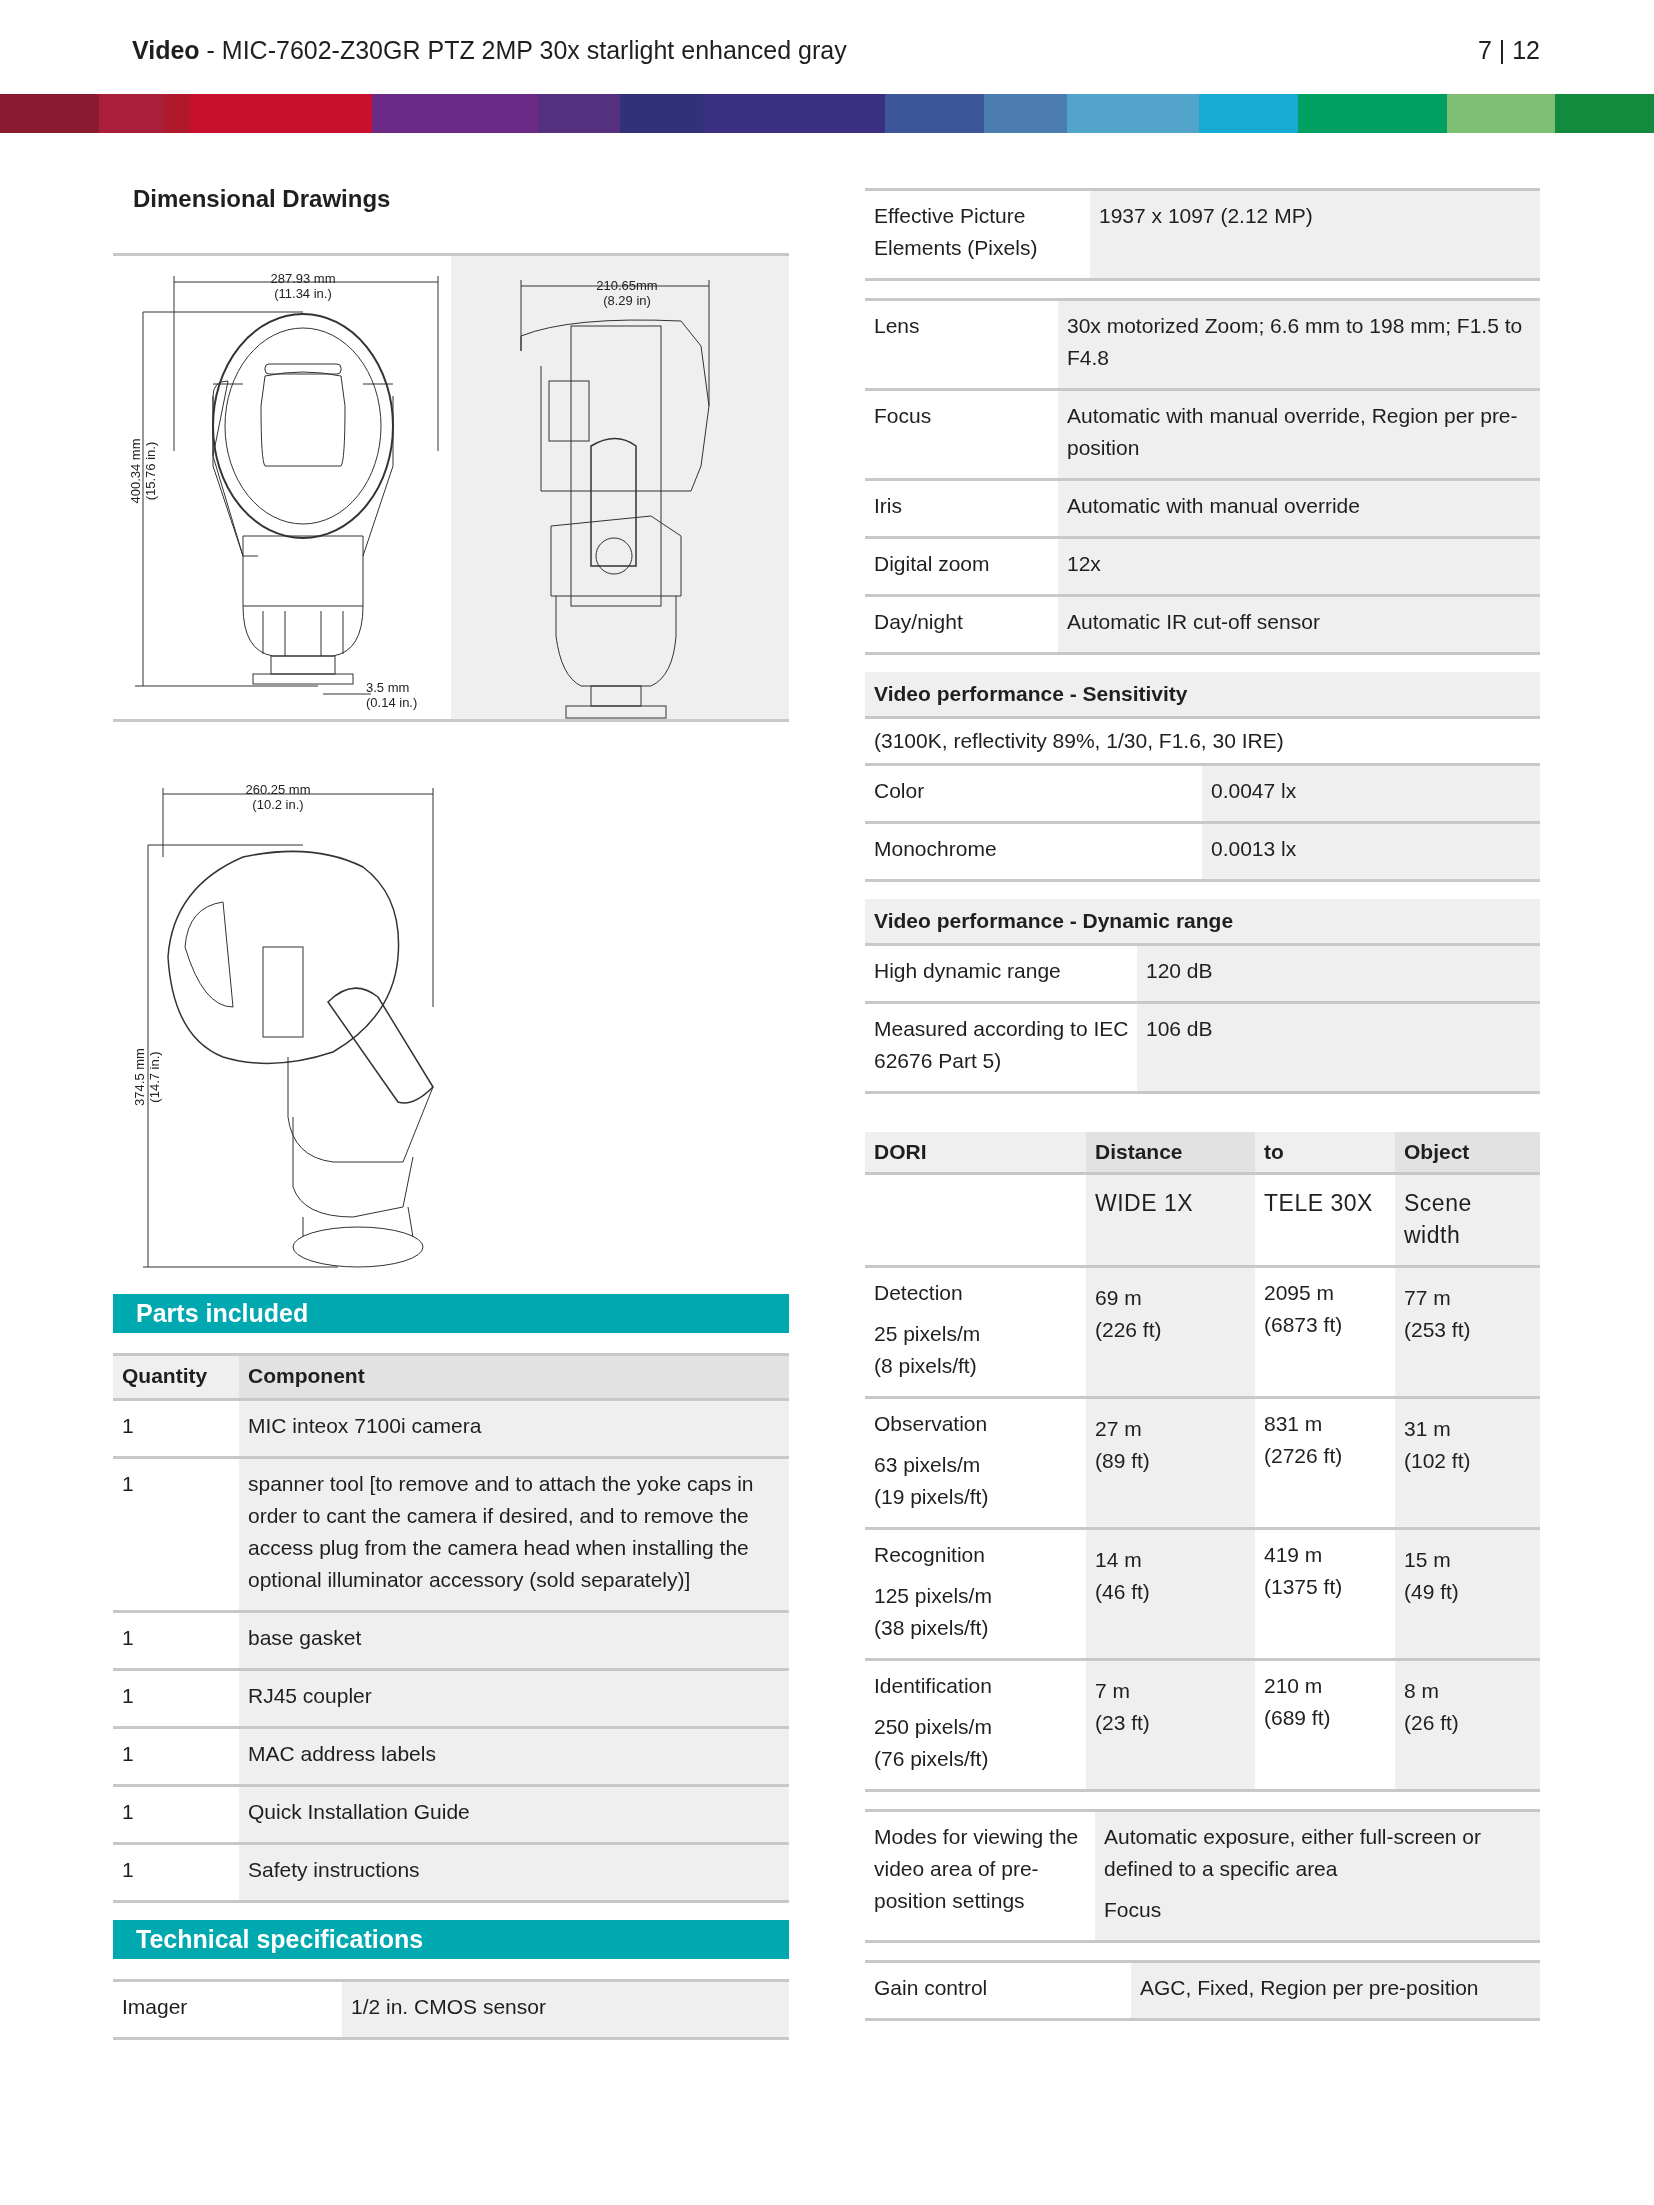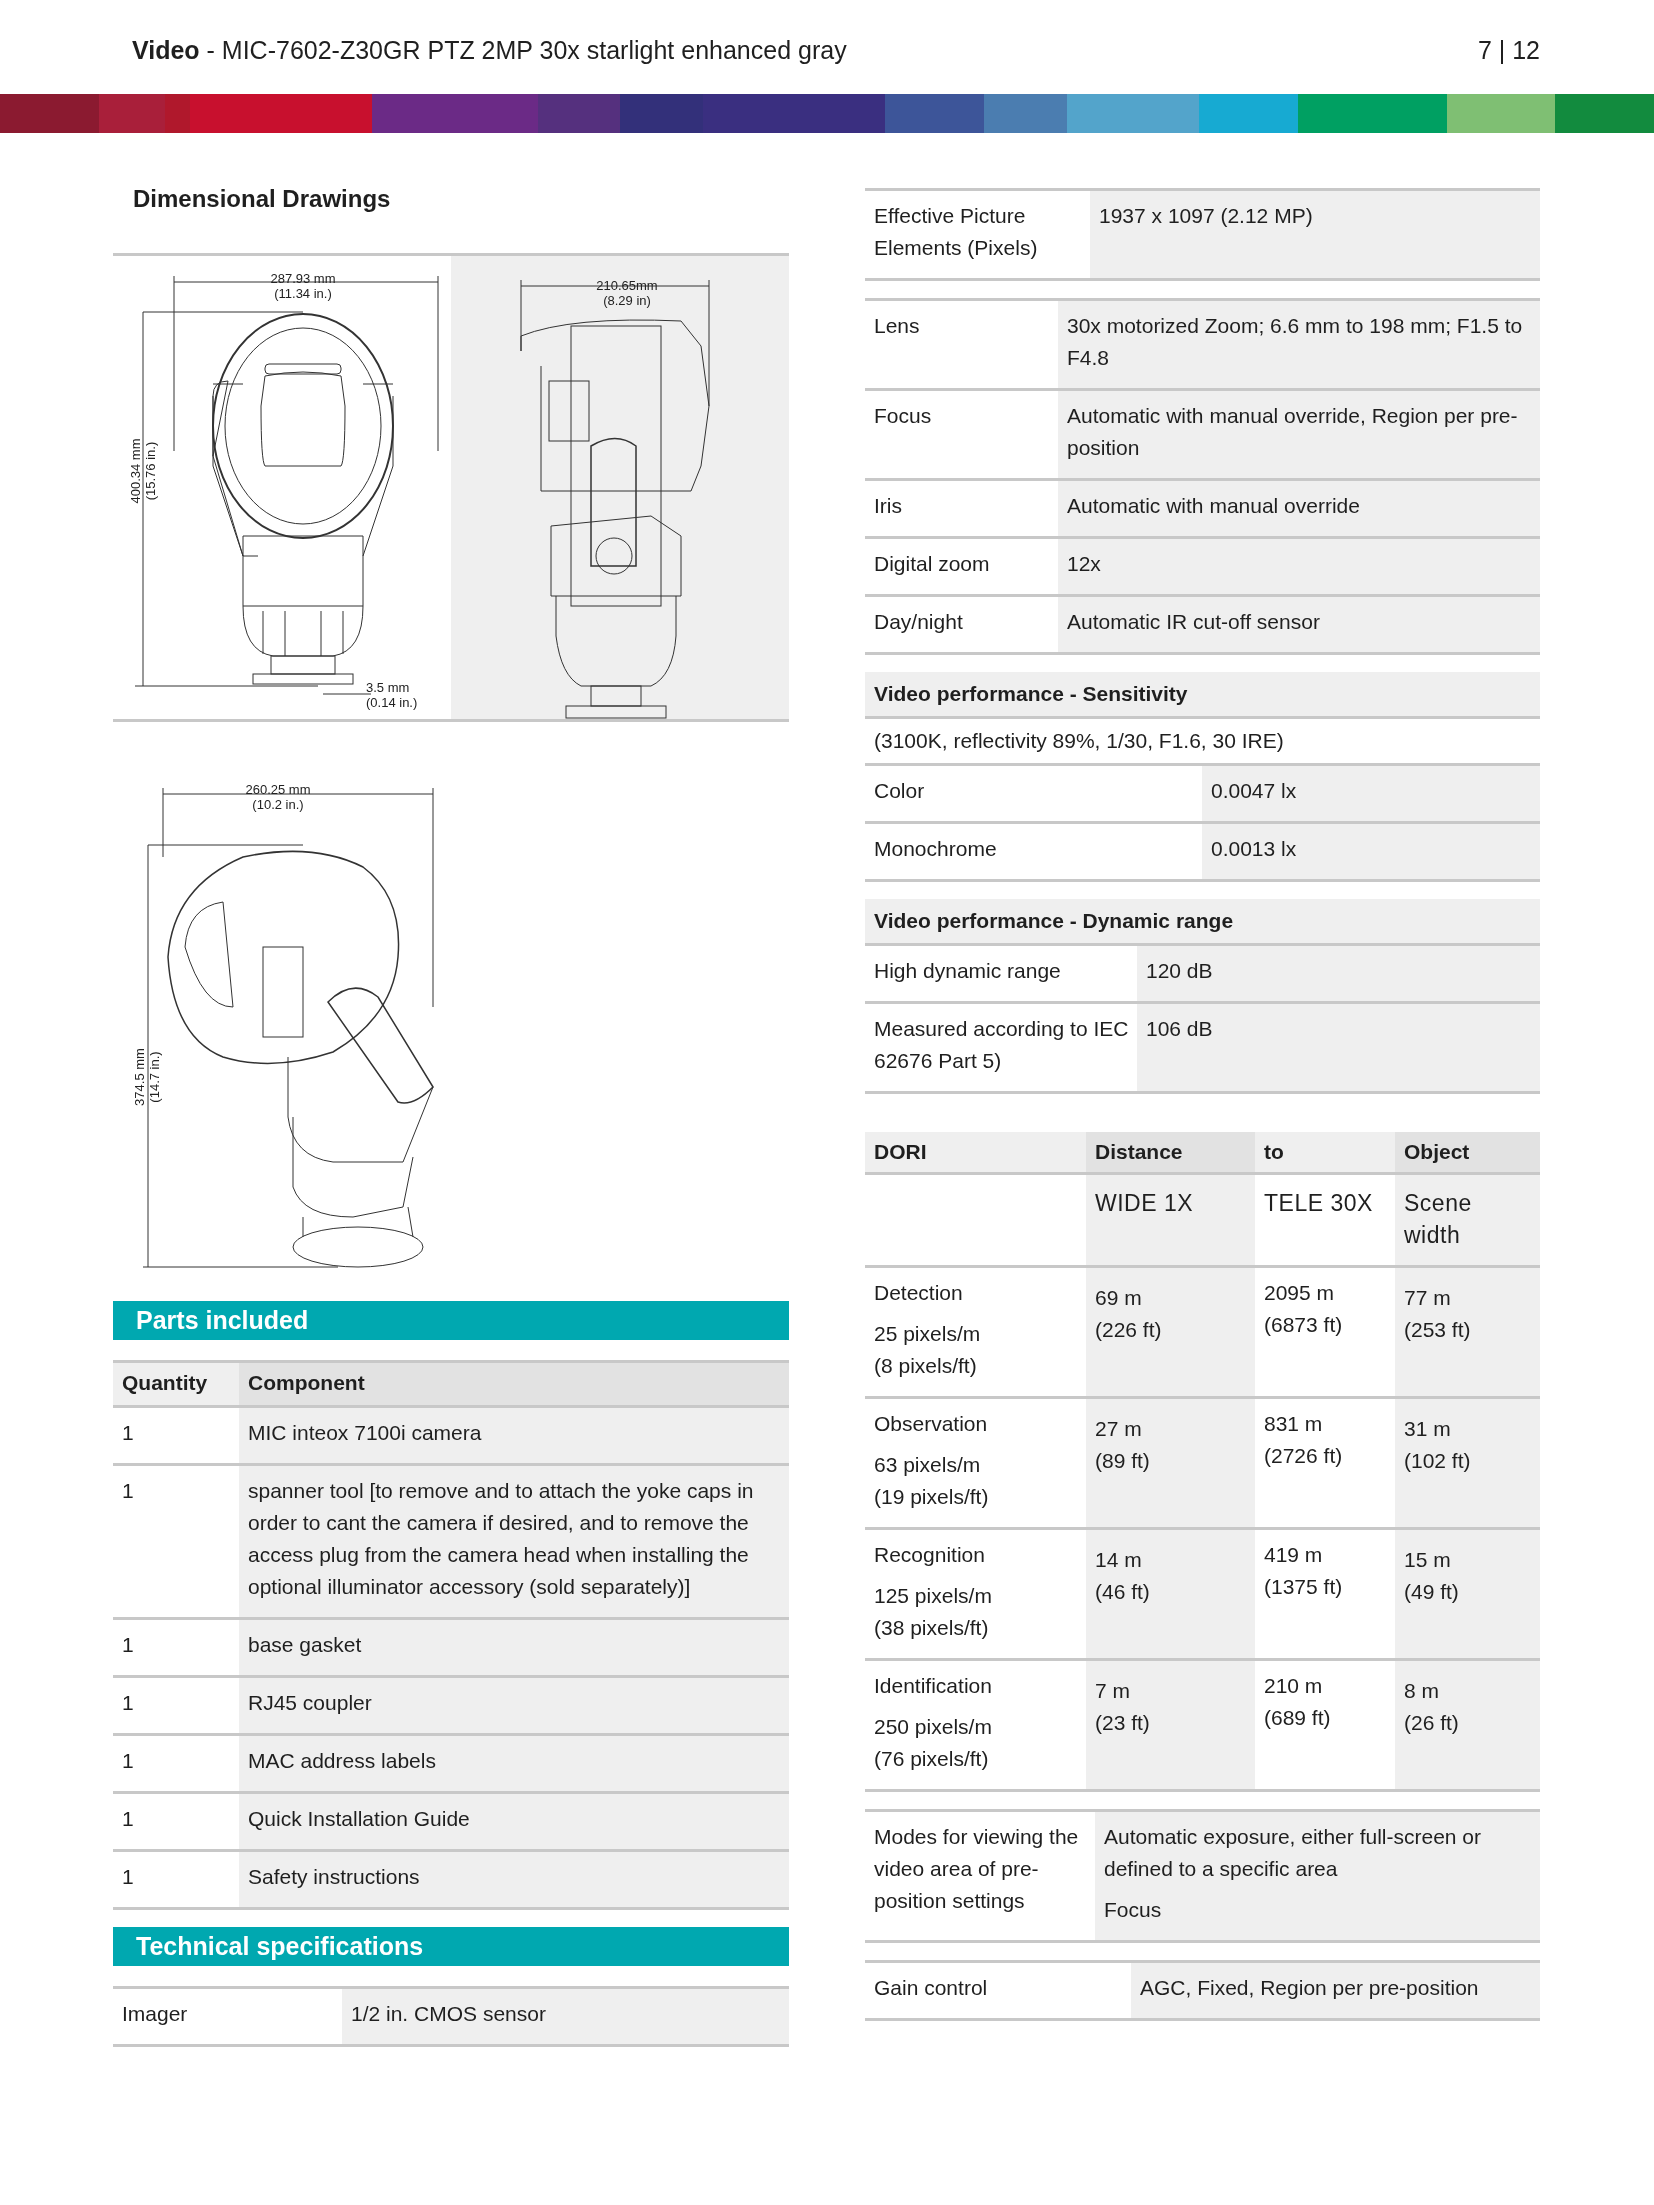--- a/index.html
+++ b/index.html
@@ -140,21 +140,21 @@
         <path d="M175 300 L175 360 Q180 400 220 405 L290 405 L320 330"></path>
         <path d="M180 360 L180 430 Q190 460 240 460 L290 450 L300 400"></path>
         <path d="M190 460 L190 480 M295 450 L300 480"></path>
         <ellipse cx="245" cy="490" rx="65" ry="20"></ellipse>
       </g>
     </svg>
     <div class="dim" style="left:80px; top:25px; width:170px;"><span>260.25 mm</span><br><span>(10.2 in.)</span></div>
     <div class="dimv" style="left:19px; top:390px; width:140px;"><span>374.5 mm</span><br><span>(14.7 in.)</span></div>
   </div>
 
-  <div class="band" style="margin-top:24px;">Parts included</div>
+  <div class="band" style="margin-top:17px;">Parts included</div>
 
   <table class="spec">
     <tbody>
         <tr class="top">
       <th style="width:126px; padding-top:4px; padding-bottom:6px;">Quantity</th>
       <th class="alt" style="padding-top:4px; padding-bottom:6px;">Component</th>
     </tr>
     </tbody>
       <tbody id="parts-body">
         <tr>

